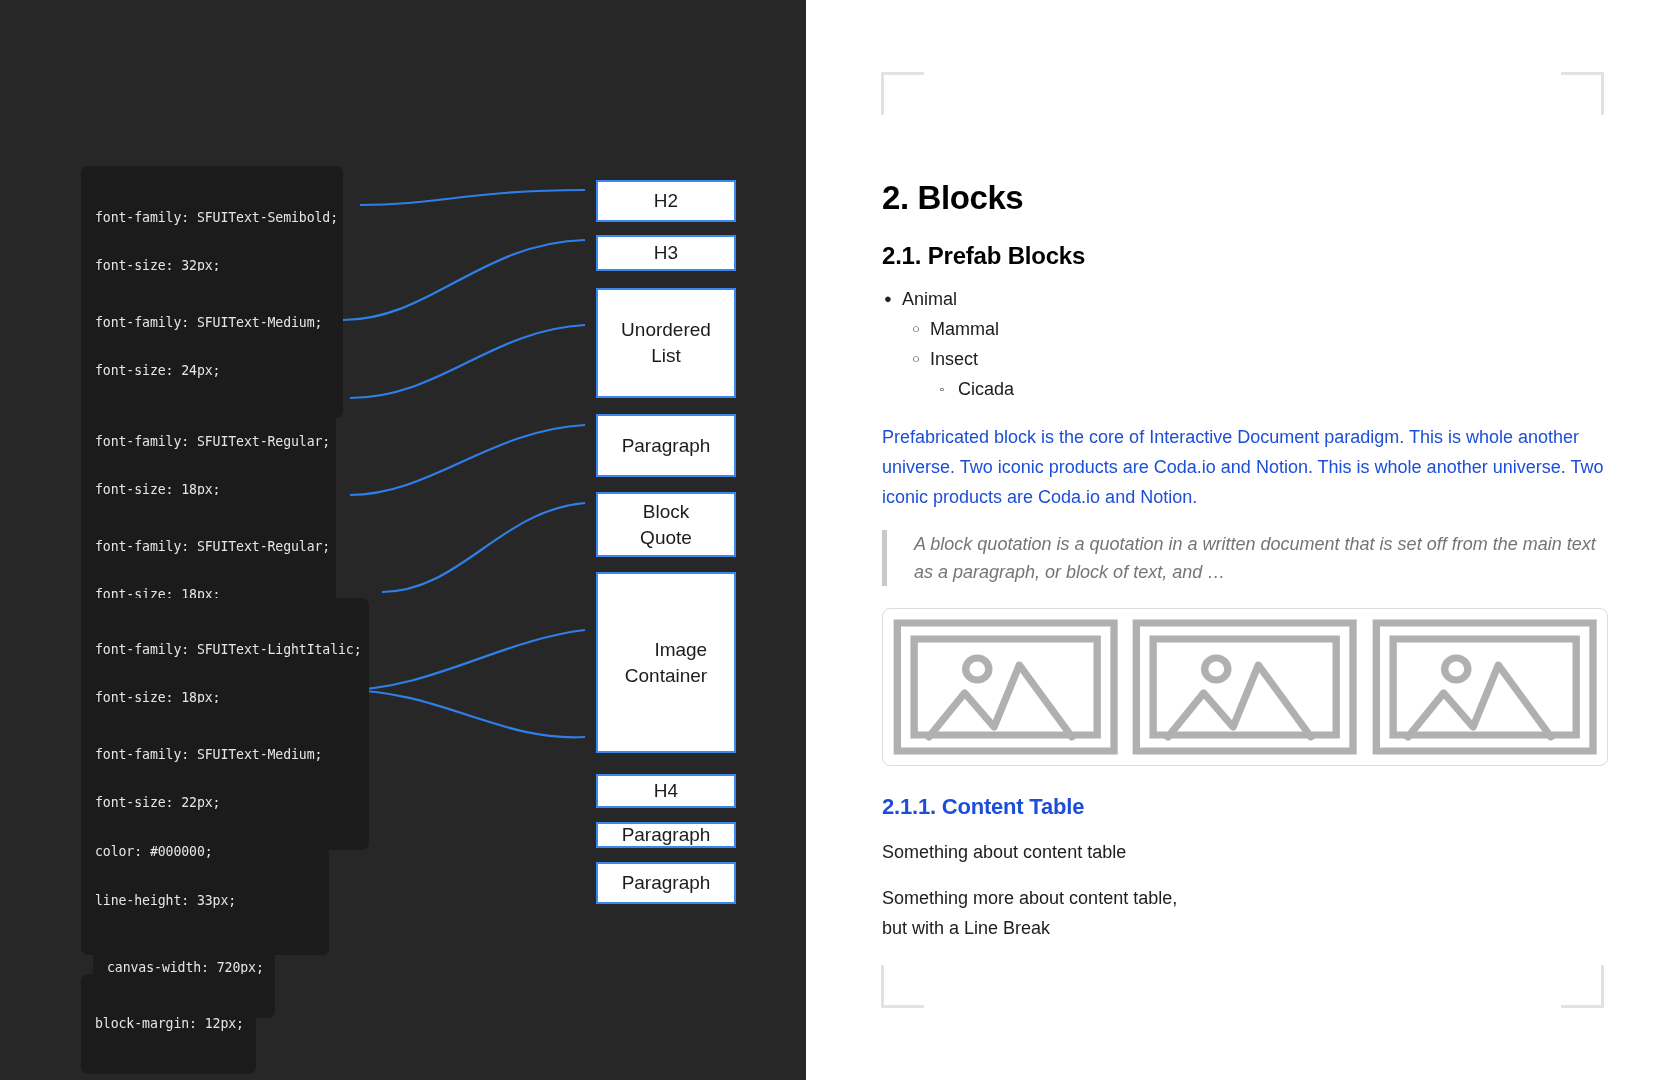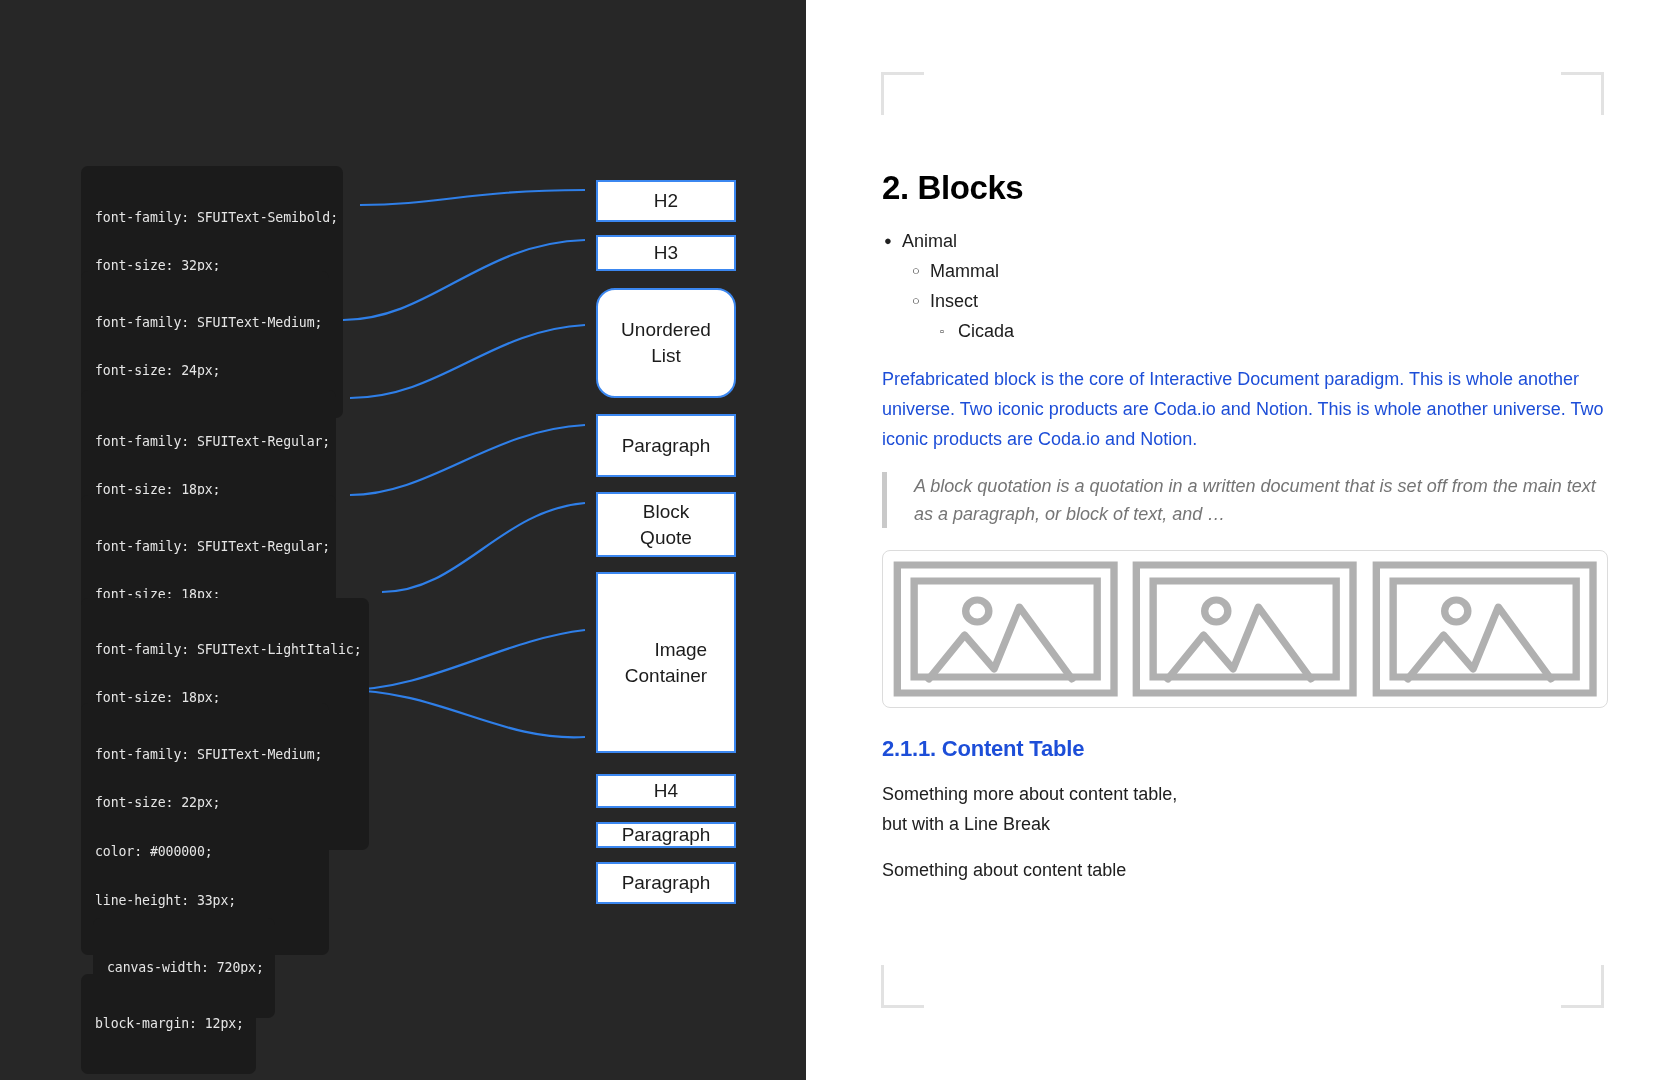--- a/index.html
+++ b/index.html
@@ -97,21 +97,21 @@
     border-style: solid;
   }
   .crop-tl { left: 75px;  top: 72px;  border-width: 3px 0 0 3px; }
   .crop-tr { right: 76px; top: 72px;  border-width: 3px 3px 0 0; }
   .crop-bl { left: 75px;  bottom: 72px; border-width: 0 0 3px 3px; }
   .crop-br { right: 76px; bottom: 72px; border-width: 0 3px 3px 0; }
 
   .doc-body {
     position: absolute;
     left: 76px;
-    top: 164px;
+    top: 174px;
     width: 726px;
   }
   .h2 {
     font-size: 33px;
     line-height: 48px;
     font-weight: bold;
     color: #000000;
     margin: 0 0 14px 0;
     letter-spacing: -0.4px;
   }
@@ -256,21 +256,21 @@
       </div>
     </div>
 
     <div class="blocks-col">
       <div class="block-chip" style="top:180px; height:42px;">
         <span>H2</span>
       </div>
       <div class="block-chip" style="top:235px; height:36px;">
         <span>H3</span>
       </div>
-      <div class="block-chip" style="top:288px; height:110px; white-space:pre-line;border-radius:19px;">
+      <div class="block-chip" style="top:288px; height:110px; white-space:pre-line;">
         <span>Unordered
 List</span>
       </div>
       <div class="block-chip" style="top:414px; height:63px;">
         <span>Paragraph</span>
       </div>
       <div class="block-chip" style="top:492px; height:65px; white-space:pre-line;">
         <span>Block
 Quote</span>
       </div>
@@ -291,20 +291,21 @@
   </div>
 
   <div class="doc-panel">
     <div class="crop-mark crop-tl"></div>
     <div class="crop-mark crop-tr"></div>
     <div class="crop-mark crop-bl"></div>
     <div class="crop-mark crop-br"></div>
 
     <div class="doc-body">
       <div class="h2">2. Blocks</div>
+      <div class="h3">2.1. Prefab Blocks</div>
 
       <ul class="ulist">
         <li class="li lvl1">
           <span class="marker">●</span>
           <span>Animal</span>
         </li>
         <li class="li lvl2">
           <span class="marker">○</span>
           <span>Mammal</span>
         </li>
@@ -343,21 +344,21 @@
           <svg viewBox="0 0 218 140" preserveAspectRatio="none">
             <rect x="6" y="6" width="206" height="128" fill="none" stroke="#b0b0b0" stroke-width="7"></rect>
             <rect x="22" y="22" width="174" height="96" fill="none" stroke="#b0b0b0" stroke-width="7"></rect>
             <circle cx="82" cy="52" r="11" fill="none" stroke="#b0b0b0" stroke-width="7"></circle>
             <polyline points="36,120 70,76 98,110 122,48 172,120" fill="none" stroke="#b0b0b0" stroke-width="7" stroke-linejoin="round" stroke-linecap="round"></polyline>
           </svg>
         </div>
       </div>
 
       <div class="h4">2.1.1. Content Table</div>
+      <p class="cap-para">Something about content table</p>
       <p class="cap-para">
         <span>Something more about content table,</span><br>
         <span>but with a Line Break</span>
       </p>
-      <p class="cap-para">Something about content table</p>
     </div>
   </div>
 
 </div>
 
 </body></html>

